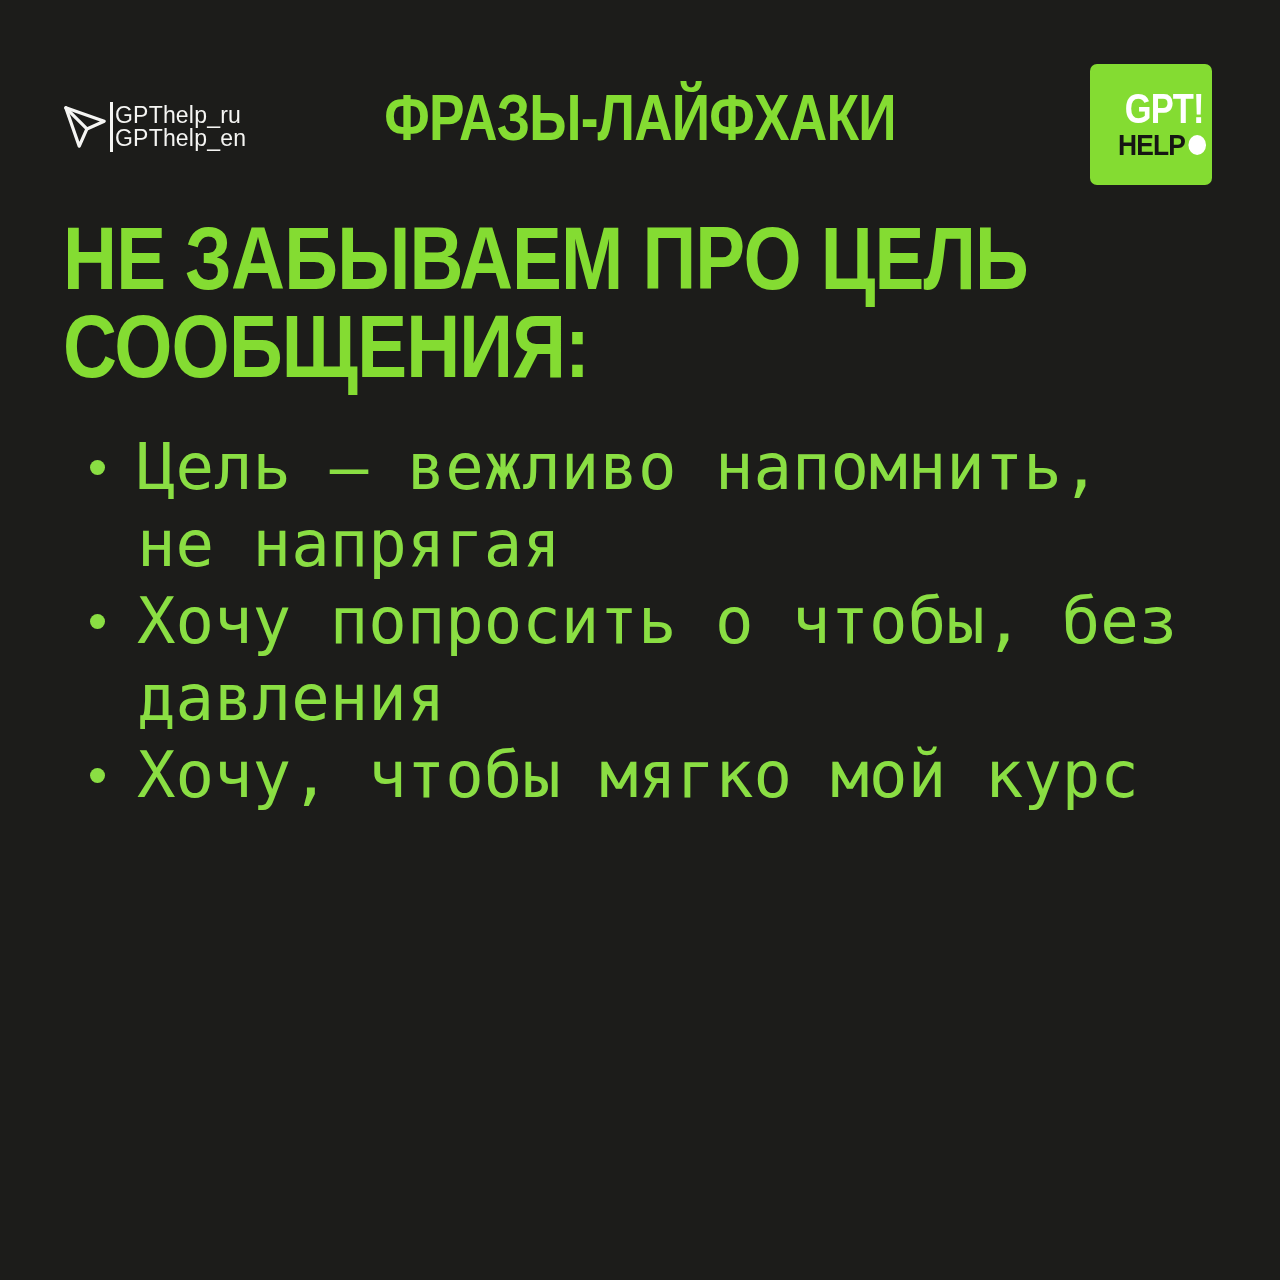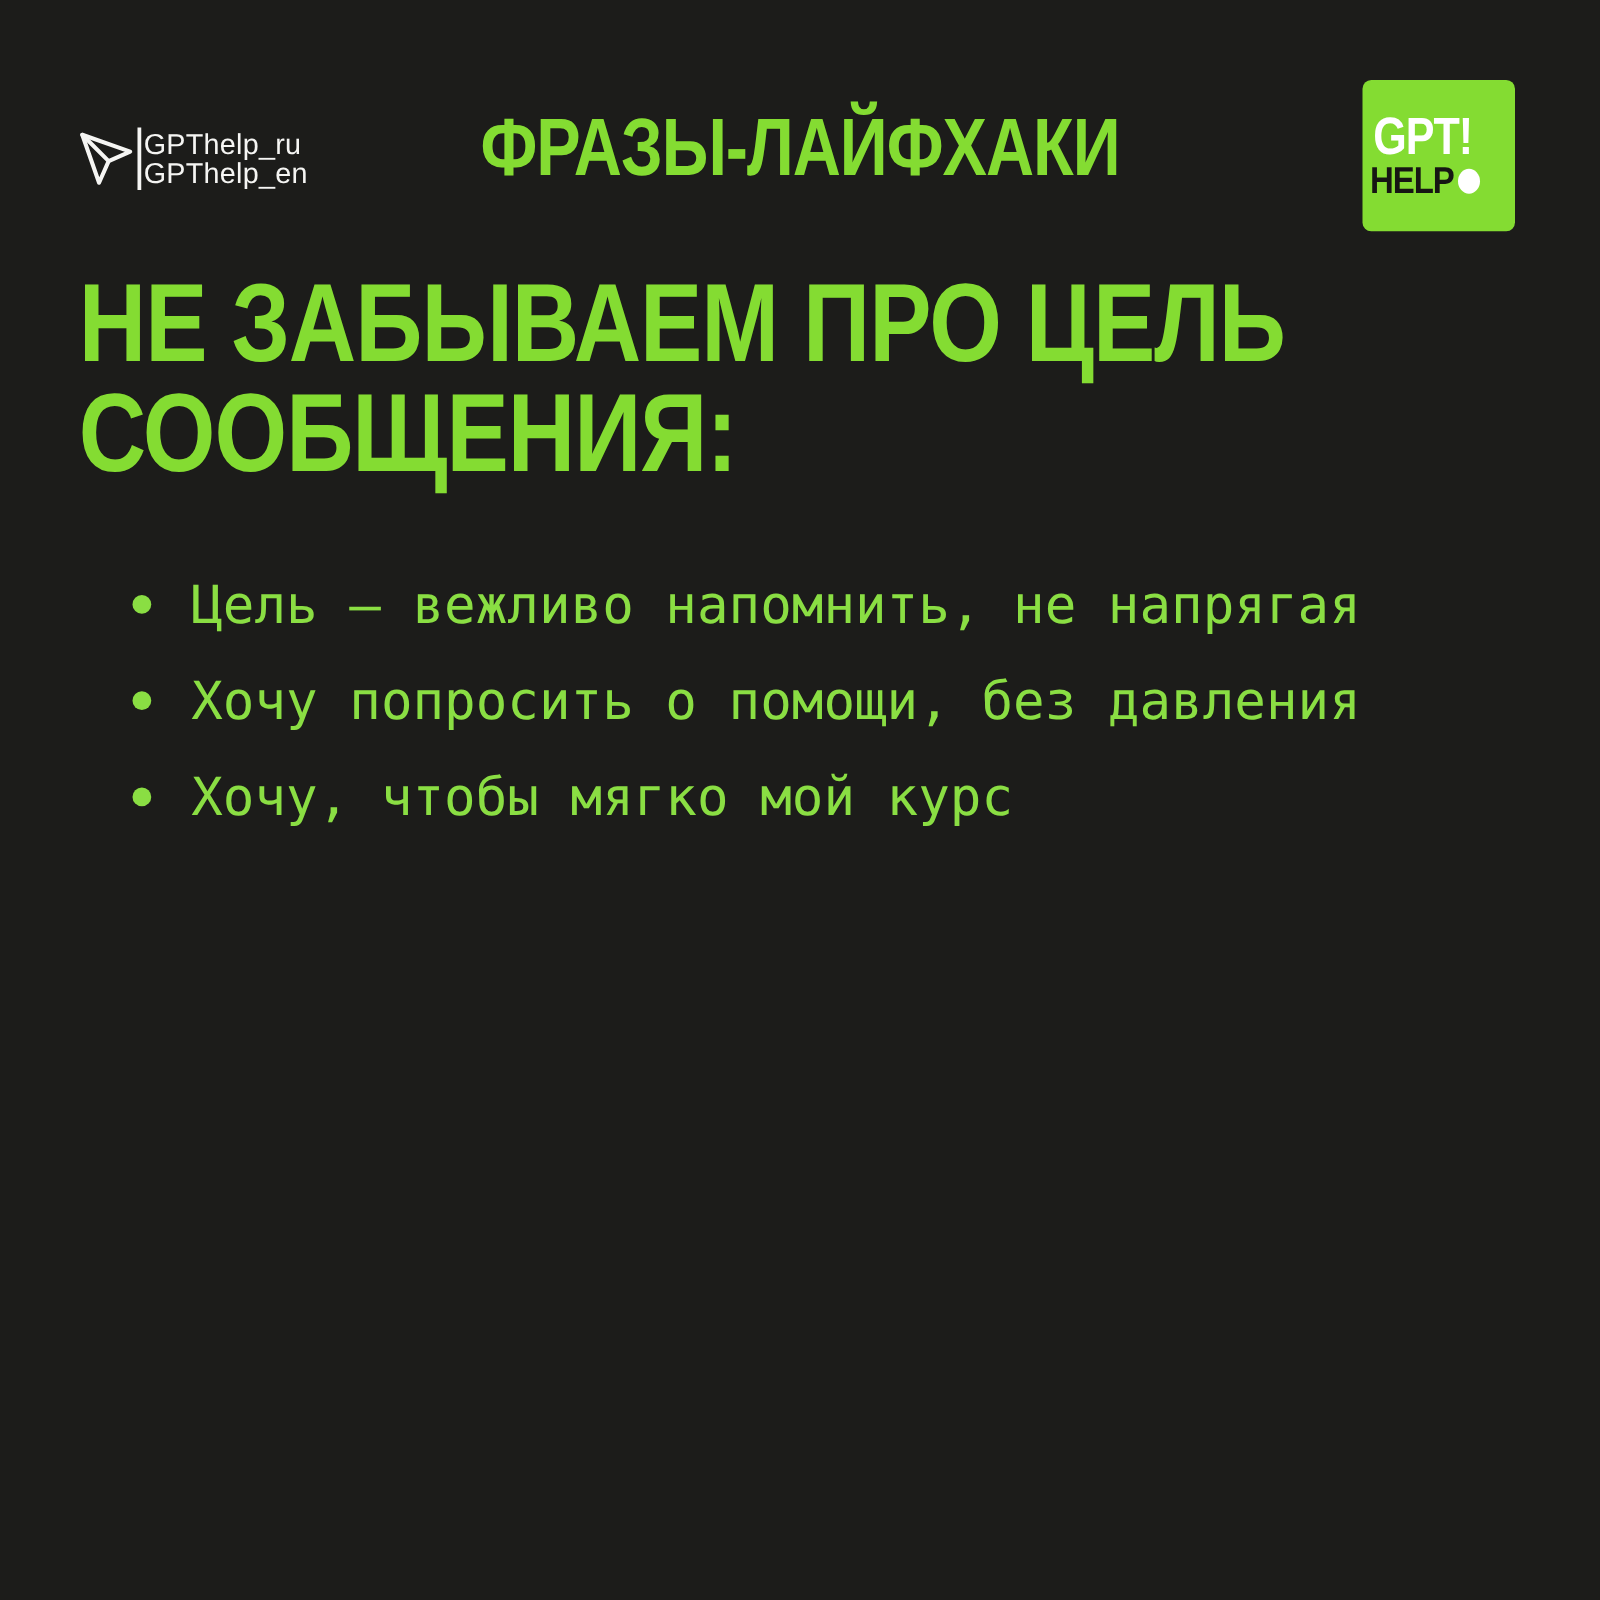--- a/index.html
+++ b/index.html
@@ -24,21 +24,21 @@
     text-align: center; color: #84dc32;
     font-size: 65px; line-height: 72px; font-weight: 700;
     letter-spacing: -1px; white-space: nowrap;
     transform: scaleX(0.82); transform-origin: center top;
   }
 
   
   .logo {
     position: absolute; left: 1090px; top: 64px; width: 122px; height: 121px;
     background: #84dc32; border-radius: 7px;
-    display: flex; flex-direction: column; align-items: flex-start; justify-content: center;
+    display: flex; flex-direction: column; align-items: flex-end; justify-content: center;
   }
   .logo-top {
     color: #ffffff; font-weight: 700; font-size: 42px; line-height: 40px;
     letter-spacing: -1px; transform: scaleX(0.82);
   }
   .logo-bottom {
     display: flex; align-items: center; gap: 2px;
     transform: scaleX(0.88); margin-top: 1px;
   }
   .logo-bottom-text {
@@ -54,24 +54,24 @@
   .heading {
     position: absolute; left: 63px; top: 214px; width: 1200px;
     color: #84dc32; font-weight: 700;
     font-size: 89px; line-height: 88px; letter-spacing: -1px;
     transform: scaleX(0.84); transform-origin: left top;
   }
 
   
   .points {
     position: absolute; left: 90px; top: 429px; width: 1110px;
-    list-style: none; margin: 16px; padding: 0;
+    list-style: none; margin: 0; padding: 0;
     color: #8ade43;
     font-family: "DejaVu Sans Mono", monospace;
-    font-size: 42px; line-height: 77px; letter-spacing: 0;
+    font-size: 64px; line-height: 77px; letter-spacing: 0;
   }
   .points li { position: relative; padding-left: 47px; }
   .points li::before {
     content: ""; position: absolute; left: 0; top: 31px;
     width: 15px; height: 15px; border-radius: 50%; background: #8ade43;
   }
 </style>
 </head>
 <body>
 
@@ -96,17 +96,17 @@
     <div class="logo-bottom">
       <span class="logo-bottom-text">HELP</span>
       <span class="logo-dot"></span>
     </div>
   </div>
 
   <div class="heading">НЕ ЗАБЫВАЕМ ПРО ЦЕЛЬ СООБЩЕНИЯ:</div>
 
   <ul class="points">
       <li>Цель — вежливо напомнить, не напрягая</li>
-      <li>Хочу попросить о помощи, без давления</li>
+      <li>Хочу попросить о чтобы, без давления</li>
       <li>Хочу, чтобы мягко мой курс</li>
     </ul>
 
 </div>
 
 </body></html>

